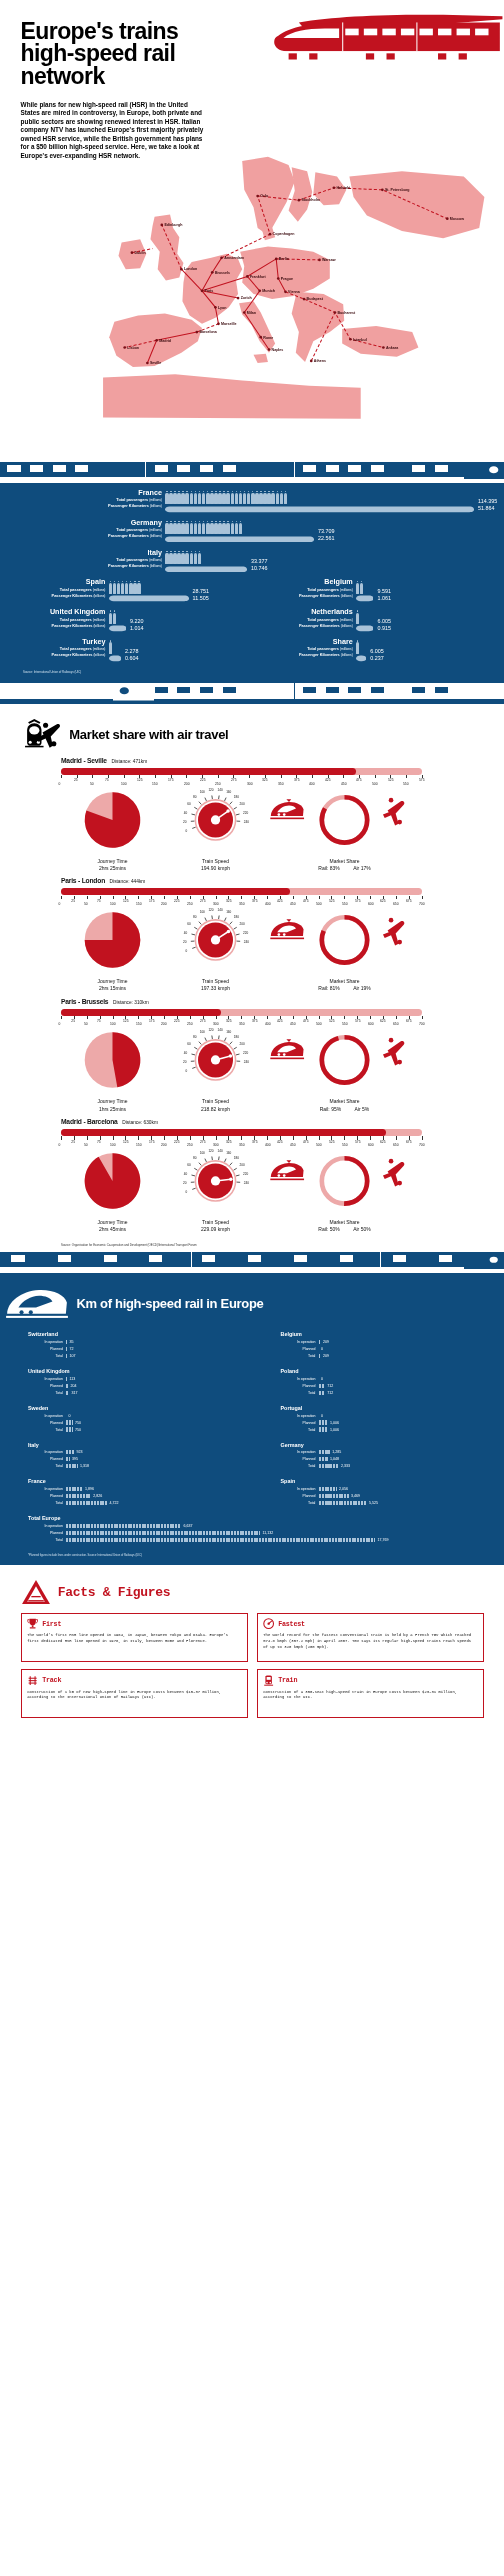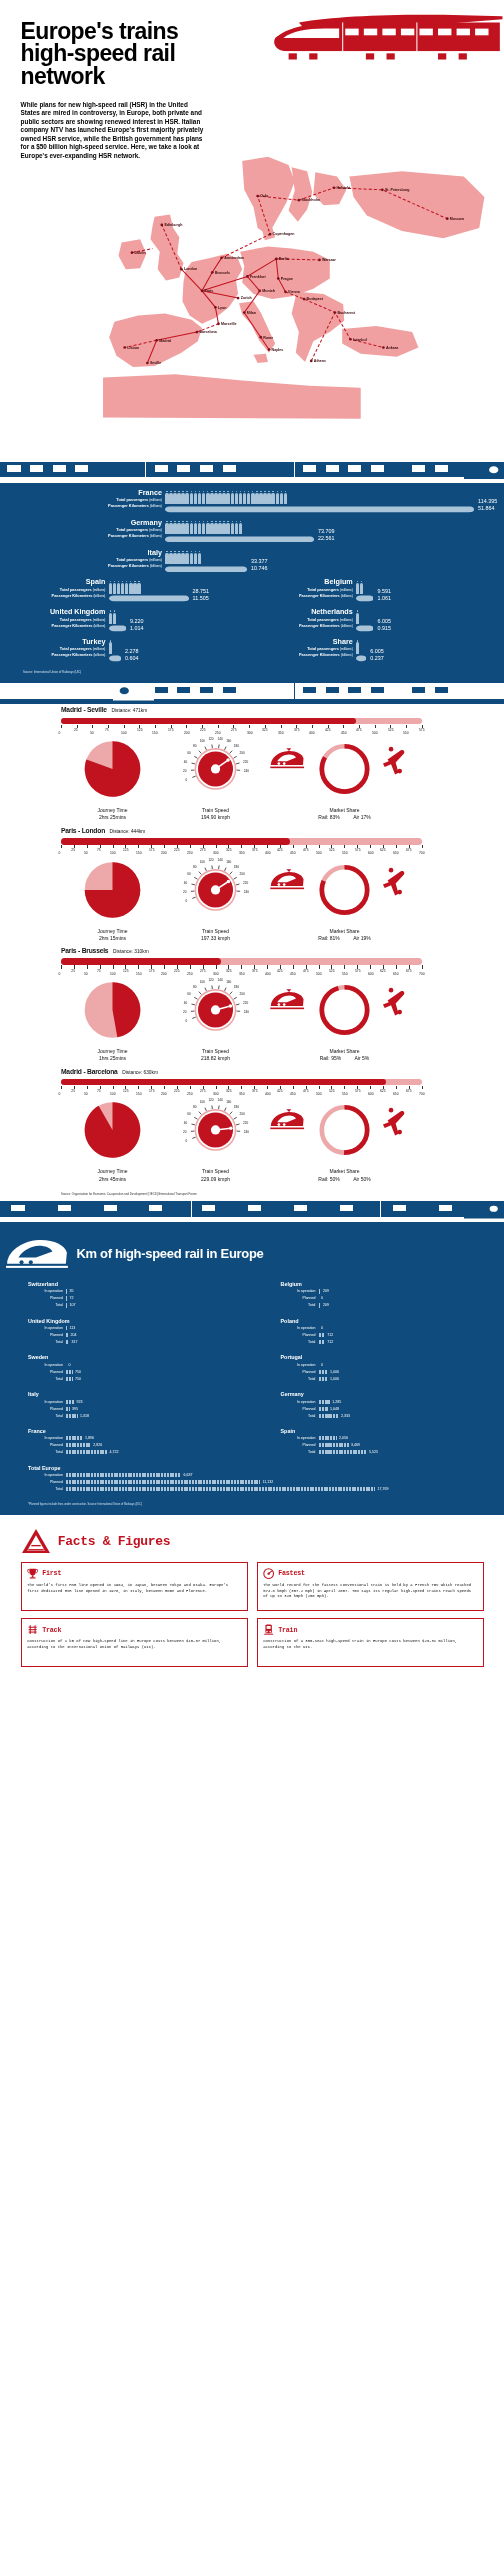--- a/index.html
+++ b/index.html
@@ -600,20 +600,38 @@
       <div class="win" style="left:348px;background:#0f4c7d"></div>
         <div class="win" style="left:371px;background:#0f4c7d"></div>
       <div class="win" style="left:412px;background:#0f4c7d"></div>
         <div class="win" style="left:435px;background:#0f4c7d"></div>
       <svg class="nose" style="left:113px" viewBox="0 0 80 34">
         <path d="M80 0 L36 0 C14 0 0 12 0 22 L0 34 L80 34 Z" fill="#fff"></path>
         <ellipse cx="22" cy="15" rx="9" ry="7" fill="#0f4c7d"></ellipse>
       </svg>
     </div>
 
+    <div class="sec-head" style="padding-left:23px">
+      <svg class="ico" width="38" height="31" viewBox="0 0 74 60">
+        <g fill="#000">
+          <path d="M8 22 C8 14 14 8 22 8 C30 8 36 14 36 22 L36 46 C36 50 33 52 30 52 L14 52 C11 52 8 50 8 46 Z"></path>
+          <path d="M10 6 L22 0 L34 6 L32 9 L22 4 L12 9 Z"></path>
+          <rect x="4" y="52" width="36" height="3"></rect>
+        </g>
+        <ellipse cx="22" cy="22" rx="10" ry="8" fill="#fff"></ellipse>
+        <circle cx="14" cy="45" r="3" fill="#fff"></circle>
+          <circle cx="30" cy="45" r="3" fill="#fff"></circle>
+        <g fill="#000">
+          <path d="M38 26 L66 10 C70 8 74 12 71 16 L54 34 L58 52 L52 56 L44 38 L30 44 L26 38 L40 30 Z"></path>
+          <circle cx="44" cy="12" r="5"></circle>
+            <circle cx="60" cy="48" r="5"></circle>
+        </g>
+      </svg>
+      <h2 style="color:#000">Market share with air travel</h2>
+    </div>
 
     <div id="routes">
         <div class="route">
           <div class="route-title">Madrid - Seville<span class="dist">Distance: 471km</span></div>
           <div class="ruler">
             <div class="bar-bg"></div>
             <div class="bar-fg" style="width:295px"></div>
             <span class="tick" style="left:0px"></span>
             <span class="tlbl" style="left:-2.6px;top:13.4px">0</span>
             <span class="tick" style="left:15.7px"></span>

